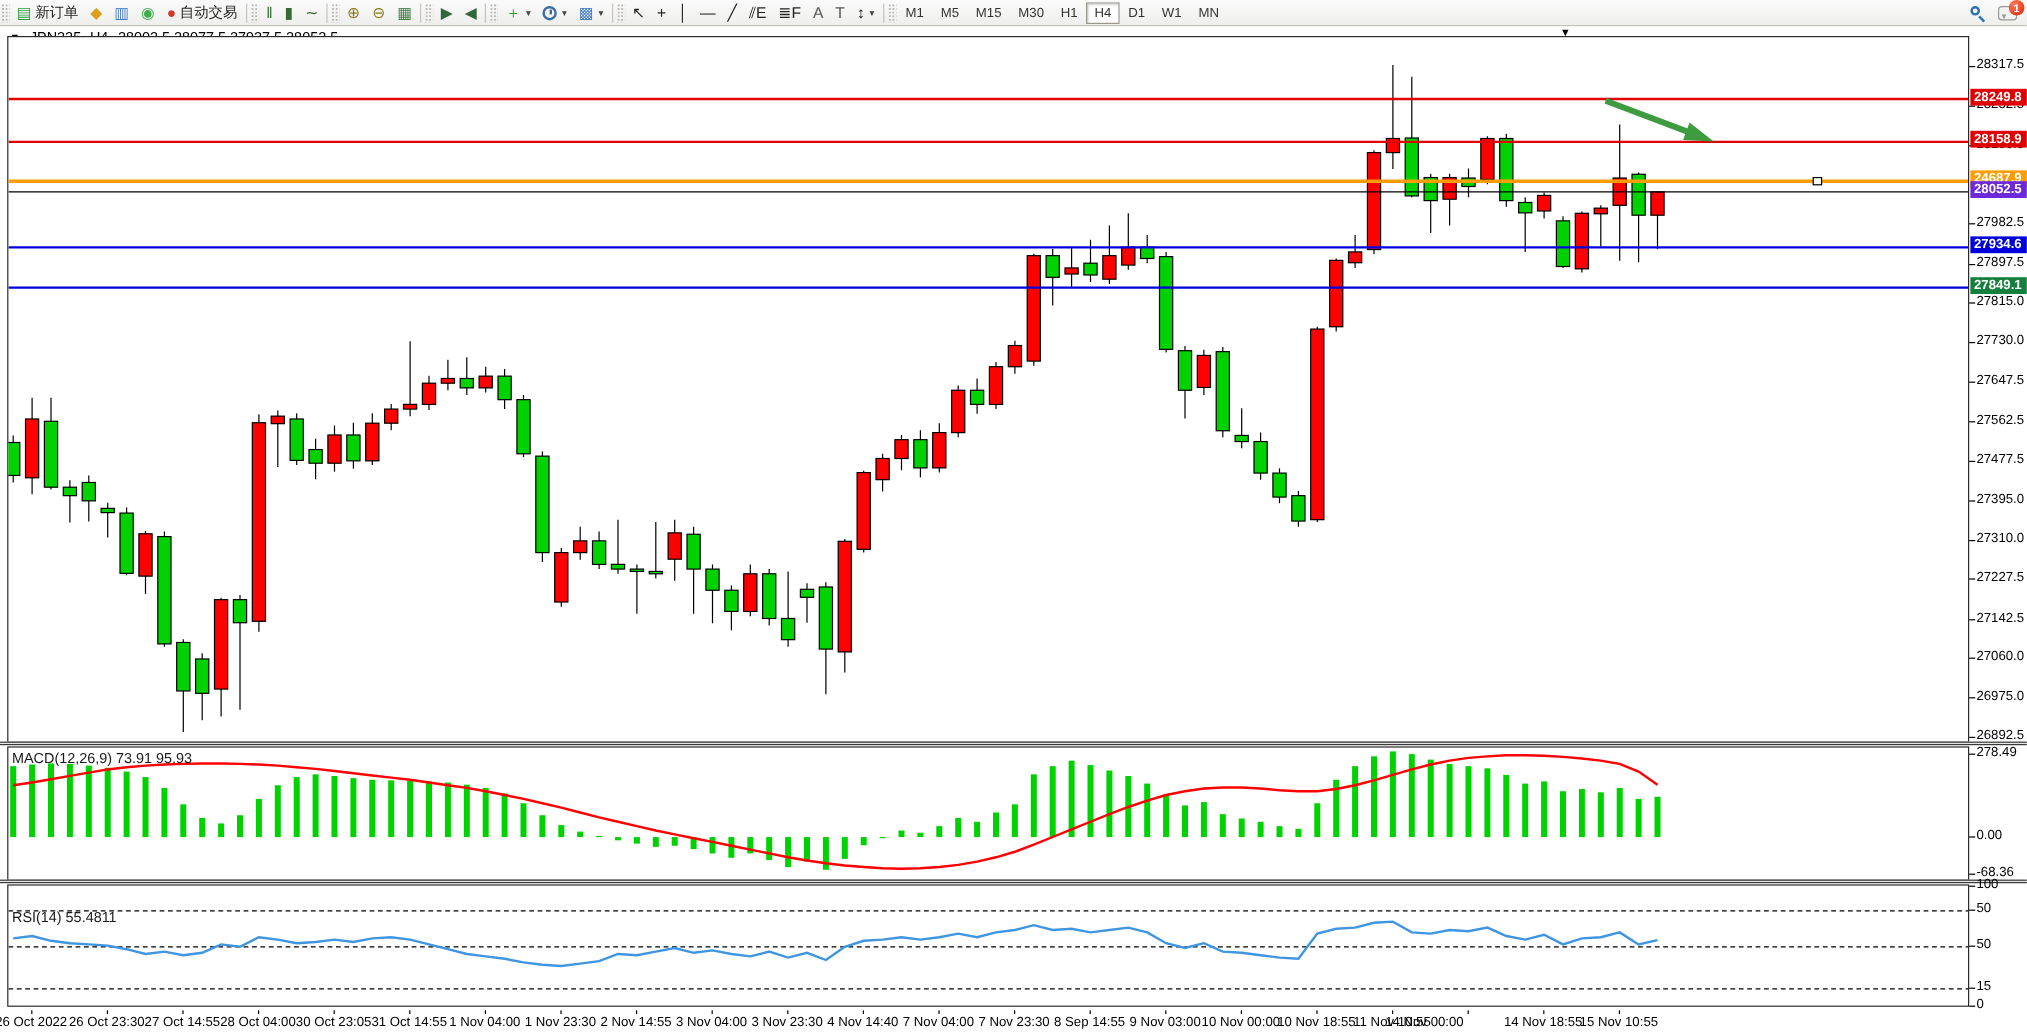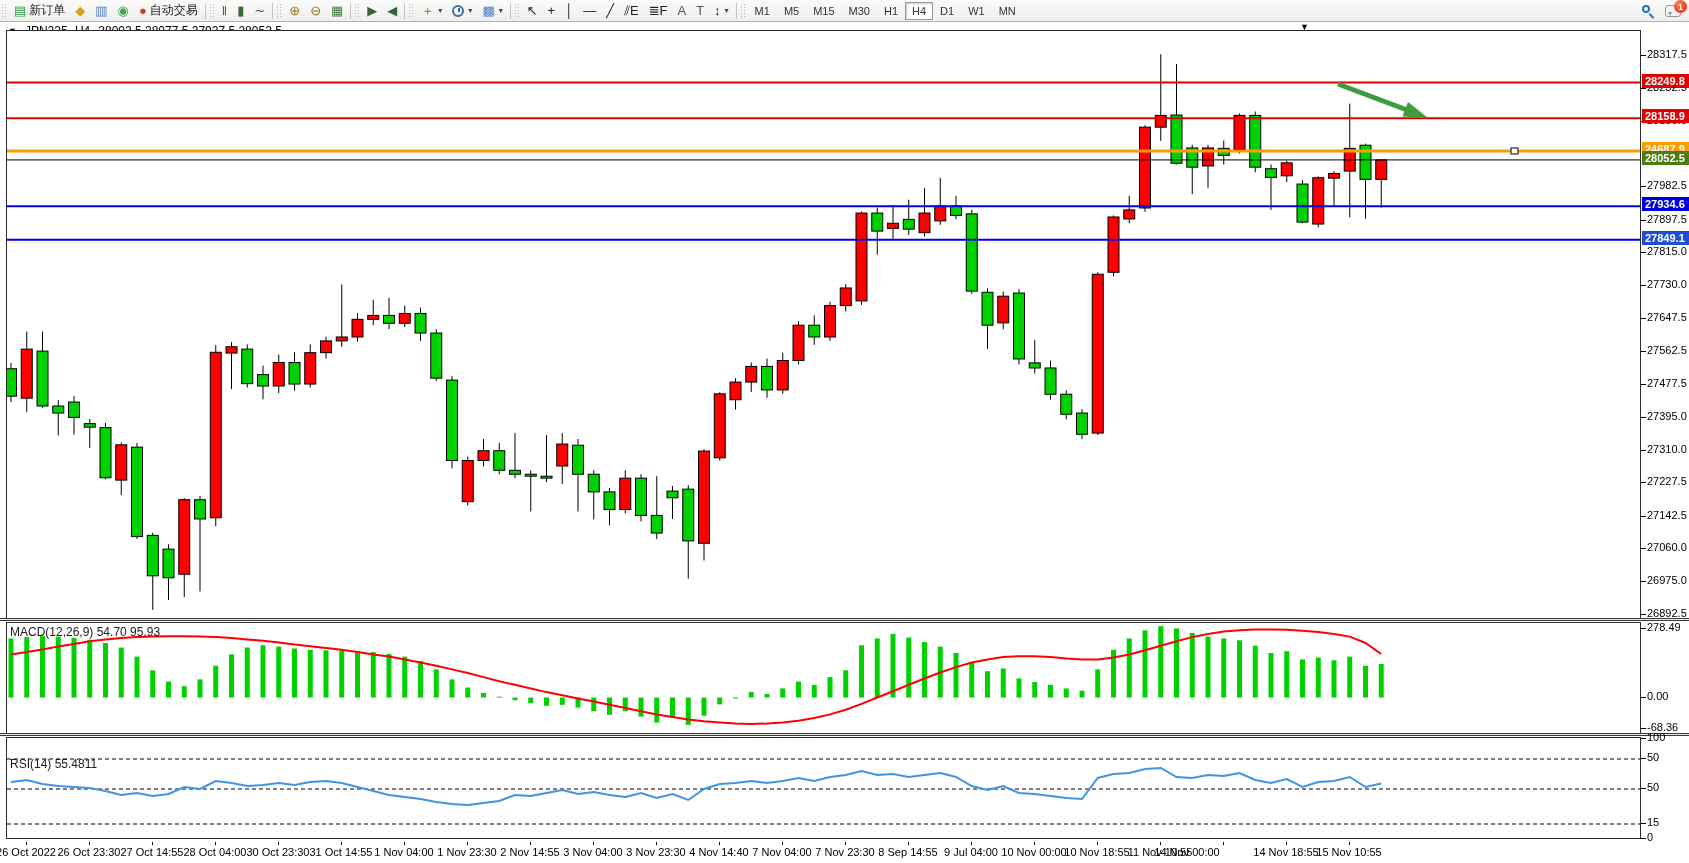--- a/index.html
+++ b/index.html
@@ -650,35 +650,35 @@
   <div class="pane-sep" id="sep2"></div>
   <div class="pane" id="pane-rsi">
       <svg width="1633" height="100">
         <line x1="0" y1="21" x2="1633" y2="21" stroke="#000" stroke-width="1" stroke-dasharray="4,3"></line>
         <line x1="0" y1="51" x2="1633" y2="51" stroke="#000" stroke-width="1" stroke-dasharray="4,3"></line>
         <line x1="0" y1="86" x2="1633" y2="86" stroke="#000" stroke-width="1" stroke-dasharray="4,3"></line>
         <polyline points="4,44.0 19.75,42.0 35.5,46.0 51.25,48.0 67,49.0 82.75,50.0 98.5,53.0 114.25,57.0 130,55.0 145.75,58.0 161.5,56.0 177.25,49.0 193,51.0 208.75,43.0 224.5,45.0 240.25,48.0 256,47.0 271.75,45.0 287.5,47.0 303.25,44.0 319,43.0 334.75,45.0 350.5,49.0 366.25,53.0 382,57.0 397.75,59.0 413.5,61.0 429.25,64.0 445,66.0 460.75,67.0 476.5,65.0 492.25,63.0 508,57.0 523.75,58.0 539.5,55.0 555.25,52.0 571,56.0 586.75,54.0 602.5,57.0 618.25,59.0 634,55.0 649.75,60.0 665.5,56.0 681.25,62.0 697,51.0 712.75,46.0 728.5,45.0 744.25,43.0 760,45.0 775.75,43.0 791.5,40.0 807.25,43.0 823,39.0 838.75,37.0 854.5,33.0 870.25,37.0 886,36.0 901.75,39.0 917.5,37.0 933.25,35.0 949,39.0 964.75,48.0 980.5,52.0 996.25,48.0 1012,55.0 1027.75,56.0 1043.5,58.0 1059.25,60.0 1075,61.0 1090.75,40.0 1106.5,36.0 1122.25,35.0 1138,31.0 1153.75,30.0 1169.5,39.0 1185.25,40.0 1201,37.0 1216.75,38.0 1232.5,35.0 1248.25,42.0 1264,45.0 1279.75,41.0 1295.5,49.0 1311.25,44.0 1327,43.0 1342.75,39.0 1358.5,49.0 1374.25,45.5" fill="none" stroke="#3f95e0" stroke-width="2"></polyline>
       </svg>
     </div>
 
-  <div class="ind-label" id="macd-label">MACD(12,26,9) 54.70 95.93</div>
+  <div class="ind-label" id="macd-label">MACD(12,26,9) 73.91 95.93</div>
   <div class="ind-label" id="rsi-label">RSI(14) 55.4811</div>
 
   <div id="price-axis"></div>
   <div id="time-axis">
       <div class="time-tick" style="left:26px"></div>
       <div class="time-label" style="left:26px">26 Oct 2022</div>
       <div class="time-tick" style="left:89px"></div>
       <div class="time-label" style="left:89px">26 Oct 23:30</div>
       <div class="time-tick" style="left:152px"></div>
       <div class="time-label" style="left:152px">27 Oct 14:55</div>
       <div class="time-tick" style="left:215px"></div>
       <div class="time-label" style="left:215px">28 Oct 04:00</div>
       <div class="time-tick" style="left:278px"></div>
-      <div class="time-label" style="left:278px">30 Oct 23:30</div>
+      <div class="time-label" style="left:278px">30 Oct 23:05</div>
       <div class="time-tick" style="left:341px"></div>
       <div class="time-label" style="left:341px">31 Oct 14:55</div>
       <div class="time-tick" style="left:404px"></div>
       <div class="time-label" style="left:404px">1 Nov 04:00</div>
       <div class="time-tick" style="left:467px"></div>
       <div class="time-label" style="left:467px">1 Nov 23:30</div>
       <div class="time-tick" style="left:530px"></div>
       <div class="time-label" style="left:530px">2 Nov 14:55</div>
       <div class="time-tick" style="left:593px"></div>
       <div class="time-label" style="left:593px">3 Nov 04:00</div>
@@ -686,21 +686,21 @@
       <div class="time-label" style="left:656px">3 Nov 23:30</div>
       <div class="time-tick" style="left:719px"></div>
       <div class="time-label" style="left:719px">4 Nov 14:40</div>
       <div class="time-tick" style="left:782px"></div>
       <div class="time-label" style="left:782px">7 Nov 04:00</div>
       <div class="time-tick" style="left:845px"></div>
       <div class="time-label" style="left:845px">7 Nov 23:30</div>
       <div class="time-tick" style="left:908px"></div>
       <div class="time-label" style="left:908px">8 Sep 14:55</div>
       <div class="time-tick" style="left:971px"></div>
-      <div class="time-label" style="left:971px">9 Jul 04:00</div>
+      <div class="time-label" style="left:971px">9 Nov 03:00</div>
       <div class="time-tick" style="left:1034px"></div>
       <div class="time-label" style="left:1034px">10 Nov 00:00</div>
       <div class="time-tick" style="left:1097px"></div>
       <div class="time-label" style="left:1097px">10 Nov 18:55</div>
       <div class="time-tick" style="left:1160px"></div>
       <div class="time-label" style="left:1160px">11 Nov 10:55</div>
       <div class="time-tick" style="left:1223px"></div>
       <div class="time-label" style="left:1187px">14 Nov 00:00</div>
       <div class="time-tick" style="left:1286px"></div>
       <div class="time-label" style="left:1286px">14 Nov 18:55</div>
@@ -738,22 +738,22 @@
     <div class="axis-tick" style="top:526px"></div>
     <div class="axis-label" style="top:519px">27060.0</div>
     <div class="axis-tick" style="top:559px"></div>
     <div class="axis-label" style="top:552px">26975.0</div>
     <div class="axis-tick" style="top:592px"></div>
     <div class="axis-label" style="top:585px">26892.5</div>
     <div class="price-badge" style="top:52px;background:#e00000">28249.8</div>
     <div class="price-badge" style="top:87px;background:#e00000">28158.9</div>
     <div class="price-badge" style="top:120px;background:#ff9c00">24687.9</div>
     <div class="price-badge" style="top:175px;background:#0000dd">27934.6</div>
-    <div class="price-badge" style="top:209px;background:#1d4ed8">27849.1</div>
-    <div class="price-badge" style="top:129px;background:#4d7c0f">28052.5</div>
+    <div class="price-badge" style="top:209px;background:#15803d">27849.1</div>
+    <div class="price-badge" style="top:129px;background:#6d28d9">28052.5</div>
     <div class="axis-tick" style="top:606px"></div>
     <div class="axis-label" style="top:599px">278.49</div>
     <div class="axis-tick" style="top:675px"></div>
     <div class="axis-label" style="top:668px">0.00</div>
     <div class="axis-tick" style="top:706px"></div>
     <div class="axis-label" style="top:699px">-68.36</div>
     <div class="axis-tick" style="top:716px"></div>
     <div class="axis-label" style="top:709px">100</div>
     <div class="axis-tick" style="top:736px"></div>
     <div class="axis-label" style="top:729px">50</div>

